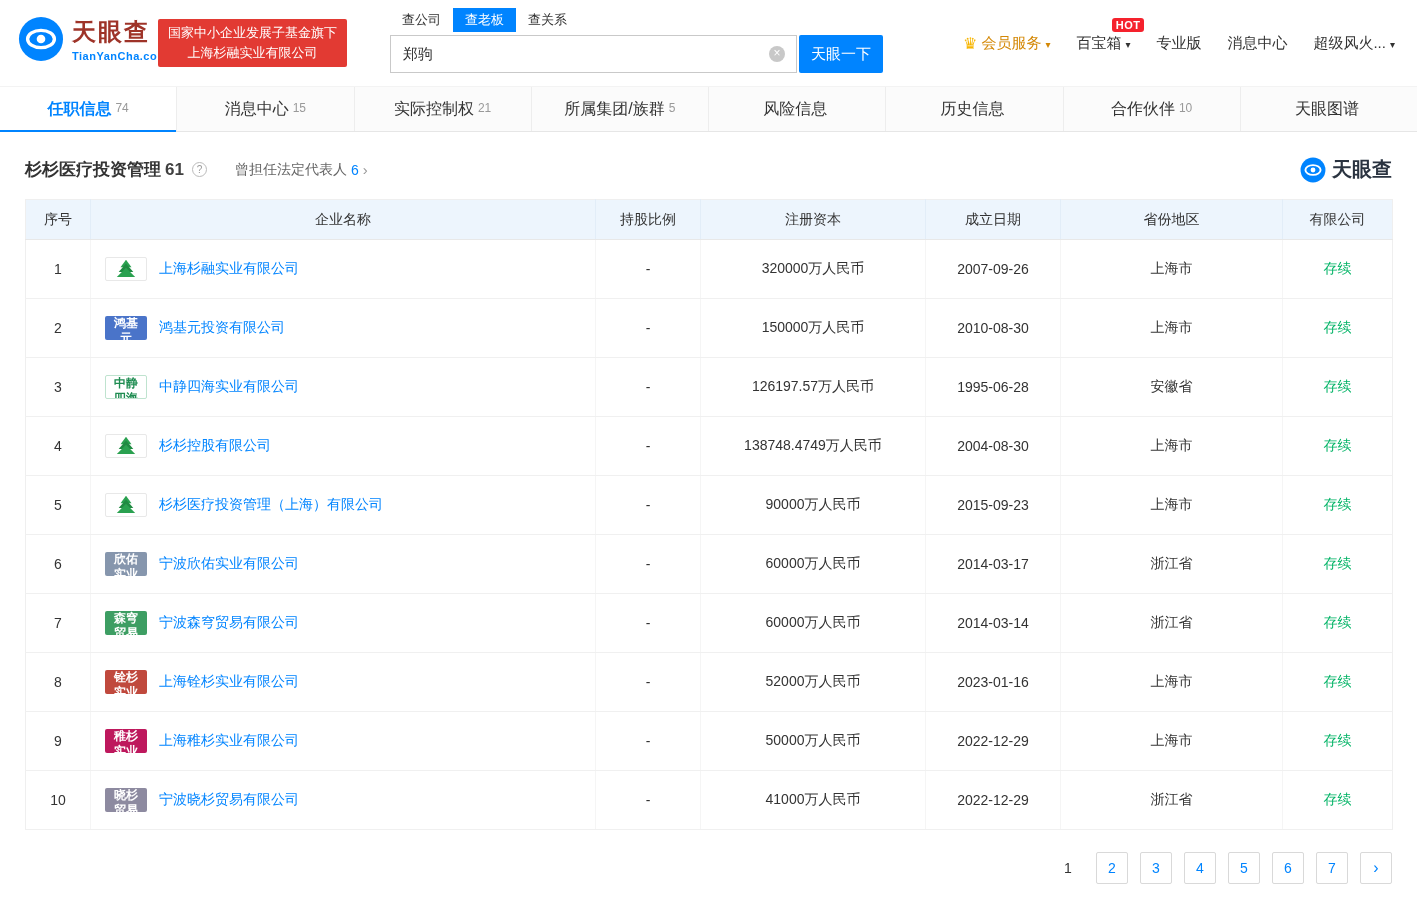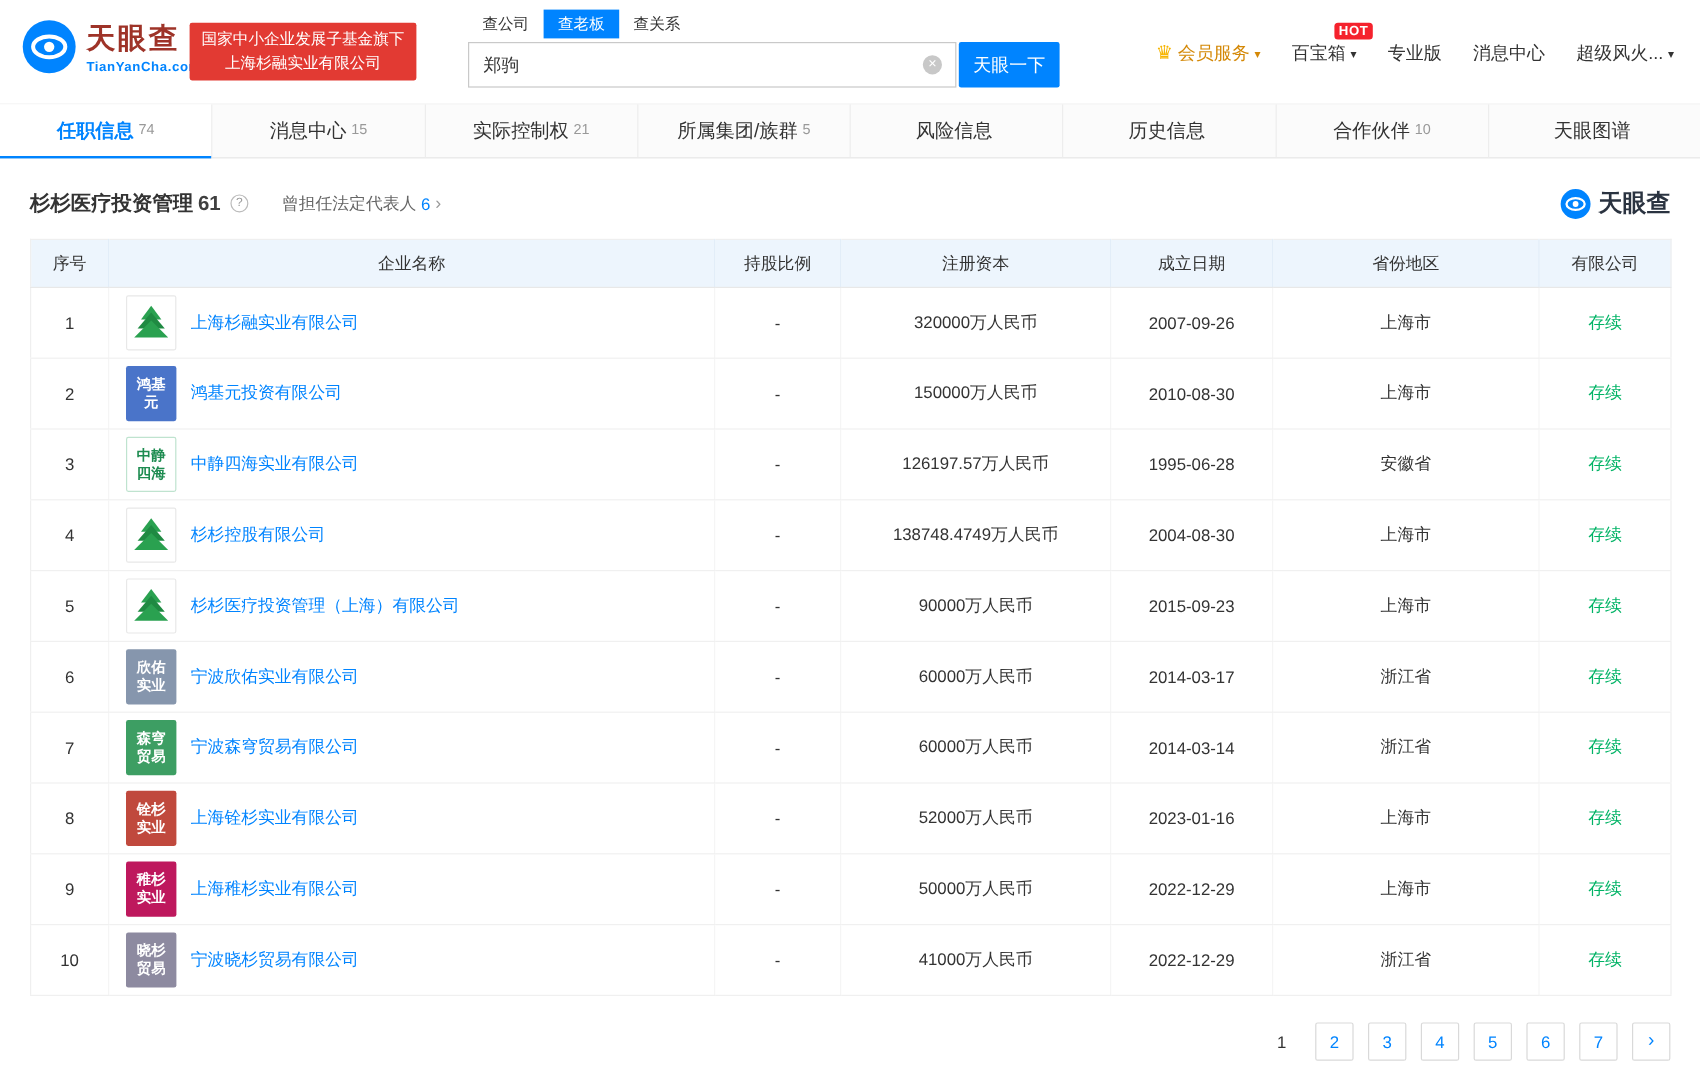--- a/index.html
+++ b/index.html
@@ -59,21 +59,21 @@
   
   .company-table { width:1367px; margin:16px 25px 0; border-collapse:collapse; table-layout:fixed; border:1px solid #efefef;padding-left:16px; }
   .company-table th { background:#edf5fd; height:40px; font-size:14px; font-weight:400; color:#333;
     border-right:1px solid #e2edf8; border-bottom:1px solid #e8e8e8; }
   .company-table th:last-child { border-right:none; }
   .company-table td { height:59px; border-bottom:1px solid #f0f0f0; border-right:1px solid #f5f5f5;
     text-align:center; font-size:14px; color:#333; }
   .company-table td:last-child { border-right:none; }
   td.c-name { text-align:left; padding-left:14px; }
   .name-wrap { display:flex; align-items:center; }
-  .logo-box { width:42px; height:46px; display:flex; flex-direction:column; align-items:center; justify-content:center;
+  .logo-box { width:42px; height:24px; display:flex; flex-direction:column; align-items:center; 
     font-size:12px; line-height:15px; flex-shrink:0; border-radius:2px; font-weight:bold; overflow:hidden; }
   .logo-box i { font-style:normal; }
   .logo-box svg { width:34px; height:34px; }
   .company-link { margin-left:12px; color:#0084ff; cursor:pointer; text-decoration:none; font-size:14px; }
   .status { color:#00b365; }
   
   .pagination { display:flex; justify-content:flex-end; align-items:center; gap:12px; margin:22px 25px 0; font-size:14px; }
   .page { min-width:32px; height:32px; line-height:30px; text-align:center; cursor:pointer; }
   .page.current { color:#333; border:none; line-height:32px; }
   .page.box { border:1px solid #d9d9d9; border-radius:2px; color:#0084ff; background:#fff; display:block; }

